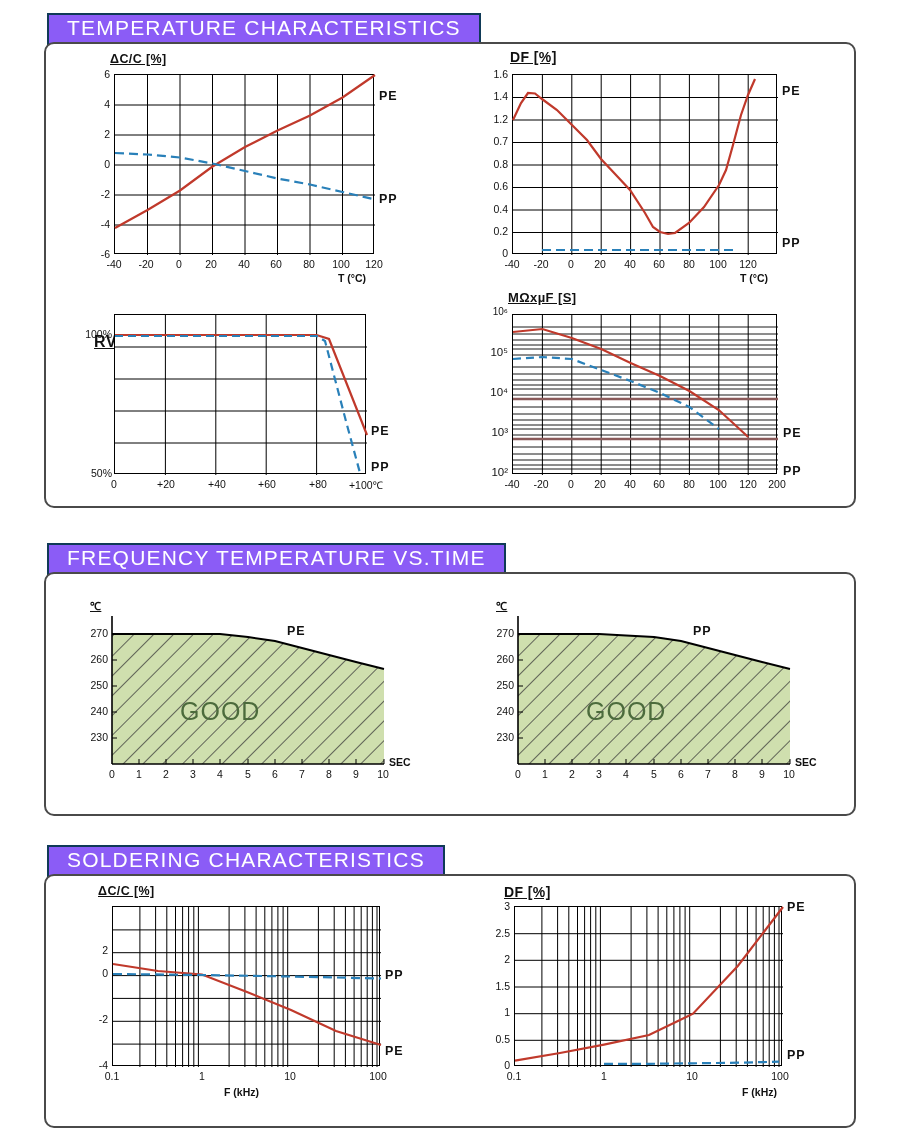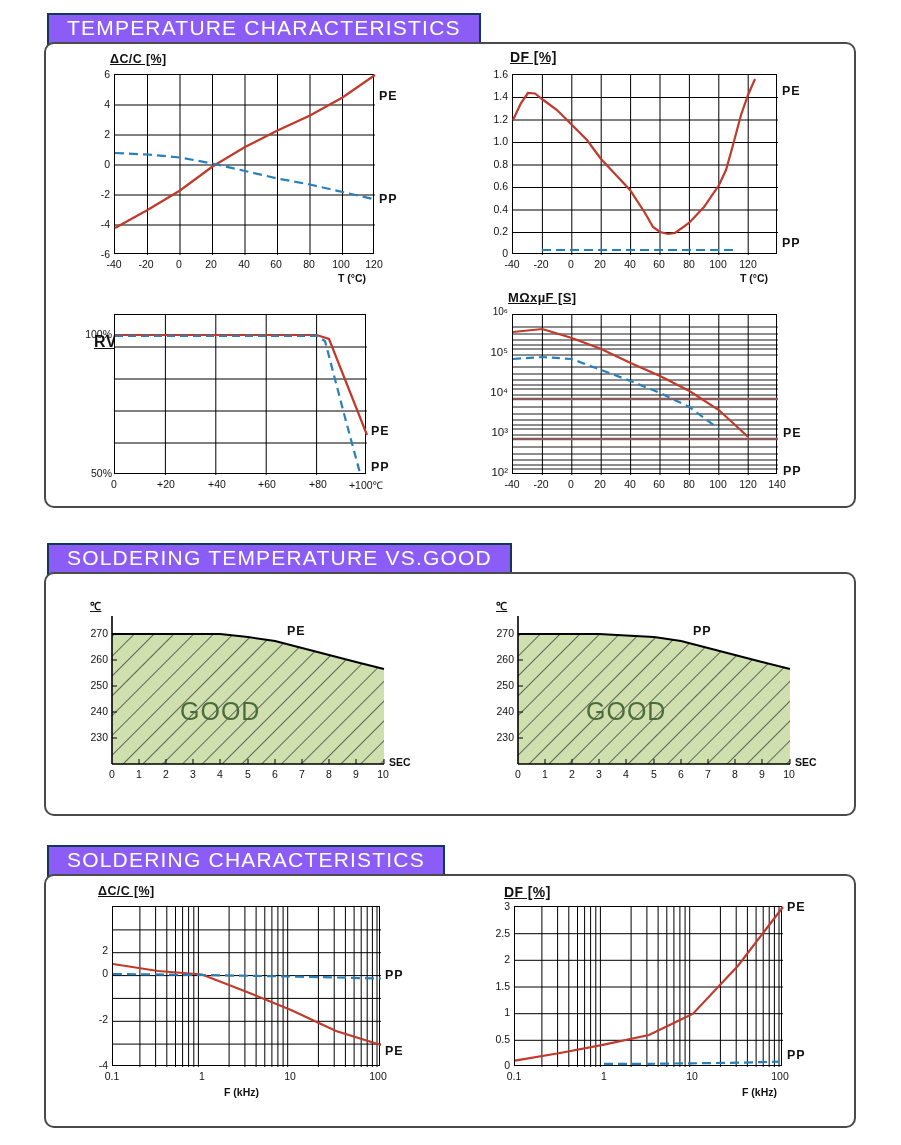--- a/index.html
+++ b/index.html
@@ -101,21 +101,21 @@
               <line x1="0" y1="135" x2="265" y2="135"></line>
             <line x1="0" y1="157.5" x2="265" y2="157.5"></line>
           </g>
           <polyline fill="none" stroke="#c0392b" stroke-width="2.2" points="0,45 8,28 15,18 22,18.5 29,24 44,35 59,50 74,65 88,84 103,100 117,115 132,138 140,152 147,157 155,159 162,158 176,148 191,132 206,110 213,95 220,70 228,40 235,20 242,4"></polyline>
           <polyline fill="none" stroke="#2980b9" stroke-width="2.2" stroke-dasharray="9,5" points="29,175 60,175 100,175 140,175 180,175 220,175"></polyline>
         </svg>
       </div>
       <div class="ylab" style="left:24px;top:24px;width:34px;">1.6</div>
       <div class="ylab" style="left:24px;top:46px;width:34px;">1.4</div>
       <div class="ylab" style="left:24px;top:69px;width:34px;">1.2</div>
-      <div class="ylab" style="left:24px;top:91px;width:34px;">1.0</div>
+      <div class="ylab" style="left:24px;top:91px;width:34px;">0.7</div>
       <div class="ylab" style="left:24px;top:114px;width:34px;">0.8</div>
       <div class="ylab" style="left:24px;top:136px;width:34px;">0.6</div>
       <div class="ylab" style="left:24px;top:159px;width:34px;">0.4</div>
       <div class="ylab" style="left:24px;top:181px;width:34px;">0.2</div>
       <div class="ylab" style="left:24px;top:203px;width:34px;">0</div>
       <div class="xlab" style="left:48px;top:214px;width:28px;">-40</div>
       <div class="xlab" style="left:77px;top:214px;width:28px;">-20</div>
       <div class="xlab" style="left:107px;top:214px;width:28px;">0</div>
       <div class="xlab" style="left:136px;top:214px;width:28px;">20</div>
       <div class="xlab" style="left:166px;top:214px;width:28px;">40</div>
@@ -212,27 +212,27 @@
       <div class="ylab" style="left:20px;top:180px;width:38px;font-size:11.5px;">10²</div>
       <div class="xlab" style="left:48px;top:192px;width:28px;">-40</div>
       <div class="xlab" style="left:77px;top:192px;width:28px;">-20</div>
       <div class="xlab" style="left:107px;top:192px;width:28px;">0</div>
       <div class="xlab" style="left:136px;top:192px;width:28px;">20</div>
       <div class="xlab" style="left:166px;top:192px;width:28px;">40</div>
       <div class="xlab" style="left:195px;top:192px;width:28px;">60</div>
       <div class="xlab" style="left:225px;top:192px;width:28px;">80</div>
       <div class="xlab" style="left:254px;top:192px;width:28px;">100</div>
       <div class="xlab" style="left:284px;top:192px;width:28px;">120</div>
-      <div class="xlab" style="left:313px;top:192px;width:28px;">140</div>
+      <div class="xlab" style="left:313px;top:192px;width:28px;">200</div>
       <div class="serlab" style="left:333px;top:140px;">PE</div>
       <div class="serlab" style="left:333px;top:178px;">PP</div>
     </div>
   </div>
 
-  <div class="sec-header section sec2-title">SOLDERING TEMPERATURE VS.GOOD</div>
+  <div class="sec-header section sec2-title">FREQUENCY TEMPERATURE VS.TIME</div>
 
   <div class="panel" style="left:44px;top:572px;width:812px;height:244px;">
 
     <div class="chart" style="left:0px;top:0px;width:405px;height:244px;">
       <div class="axis-title" style="left:44px;top:24px;font-size:11px;">℃</div>
       <div class="plot" style="left:66px;top:42px;width:272px;height:148px;border:none;">
         <svg width="272" height="150" viewBox="0 0 272 150">
           <defs>
             <pattern id="hatchA" width="14" height="14" patternUnits="userSpaceOnUse" patternTransform="rotate(45)">
               <rect width="14" height="14" fill="#cfdfae"></rect>

